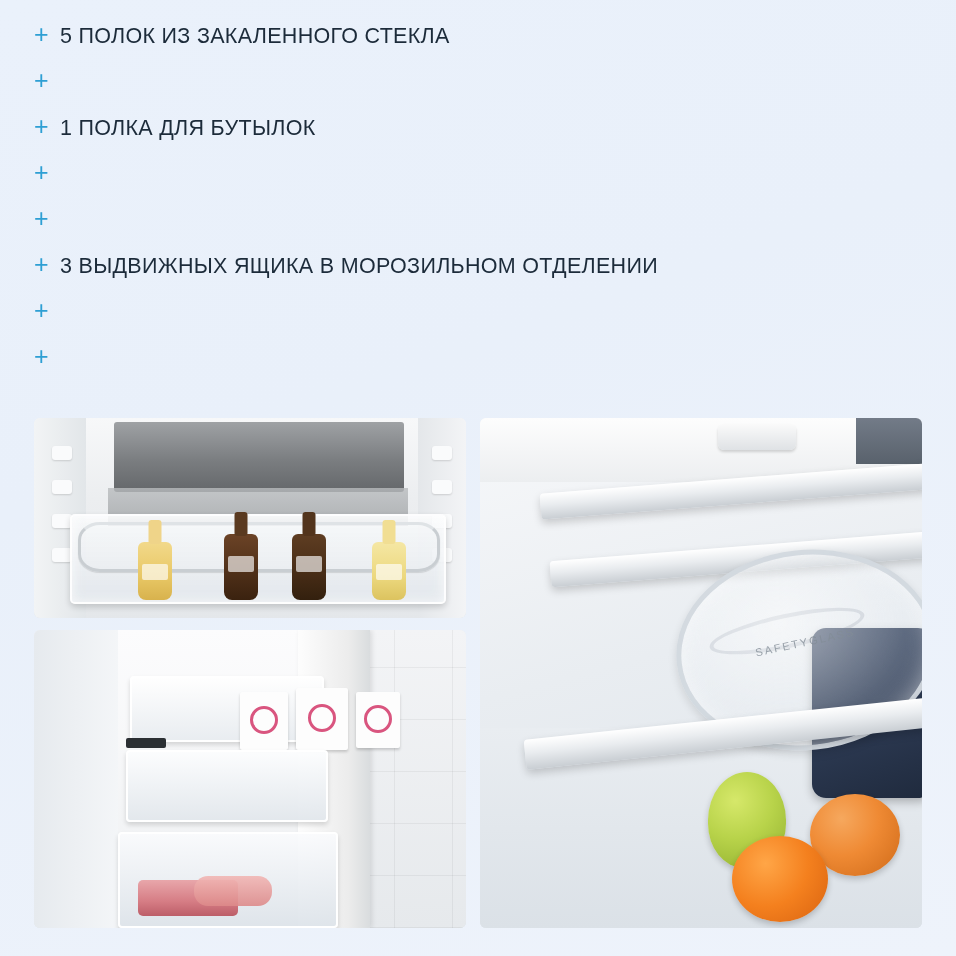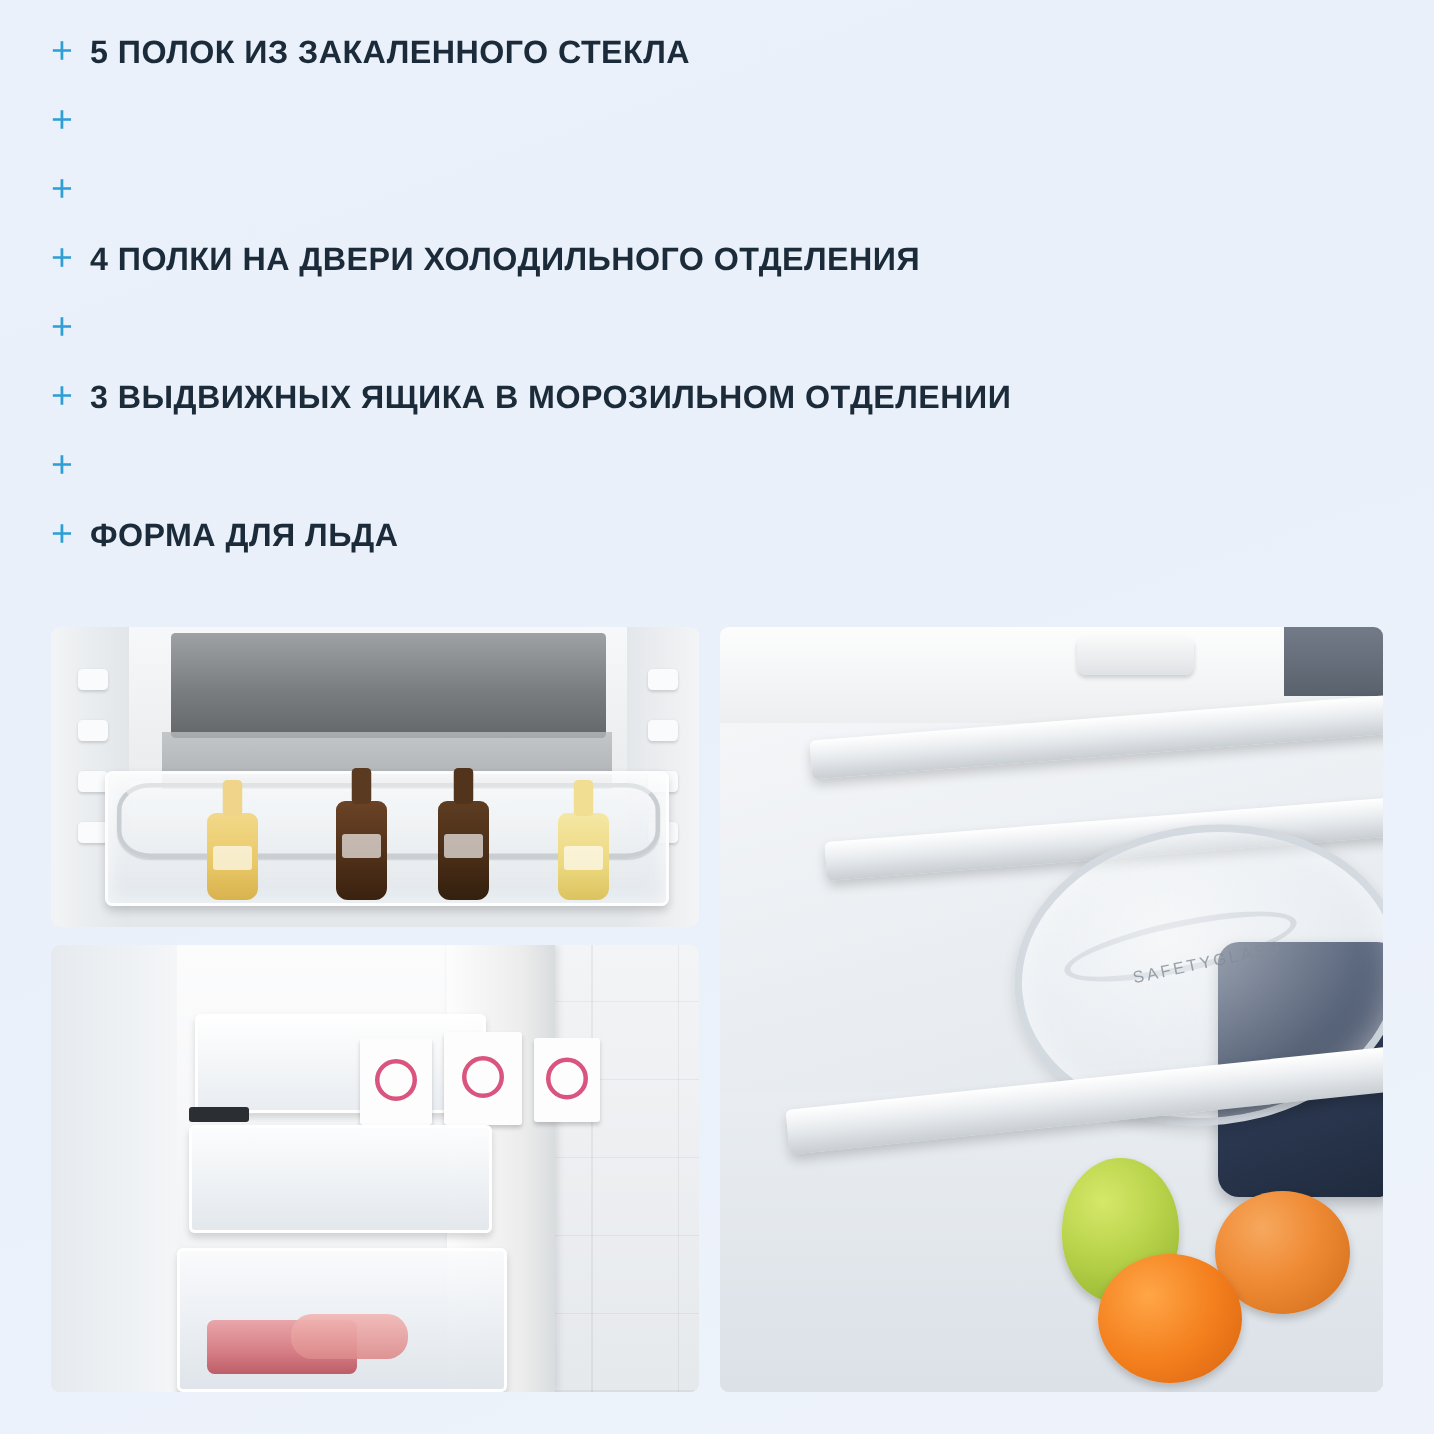--- a/index.html
+++ b/index.html
@@ -39,21 +39,21 @@
     line-height: 25px;
     font-weight: 400;
     width: 26px;
     flex: 0 0 26px;
     text-align: left;
   }
   .feature-label {
     color: #1c2b3a;
     font-size: 21.5px;
     line-height: 26px;
-    font-weight: bold;
+    font-weight: normal;
     letter-spacing: 0.3px;
     text-transform: uppercase;
     white-space: nowrap;
   }
 
   
   .photo-grid {
     position: absolute;
     left: 34px;
     top: 418px;
@@ -354,43 +354,42 @@
       <span class="plus-icon">+</span>
       <span class="feature-label">5 ПОЛОК ИЗ ЗАКАЛЕННОГО СТЕКЛА</span>
     </div>
 
     <div class="feature-item">
       <span class="plus-icon">+</span>
     </div>
 
     <div class="feature-item">
       <span class="plus-icon">+</span>
-    </div>
-
-    <div class="feature-item">
-      <span class="plus-icon">+</span>
-      <span class="feature-label">4 ПОЛКИ НА ДВЕРИ ХОЛОДИЛЬНОГО ОТДЕЛЕНИЯ</span>
+      <span class="feature-label">1 ПОЛКА ДЛЯ БУТЫЛОК</span>
+    </div>
+
+    <div class="feature-item">
+      <span class="plus-icon">+</span>
     </div>
 
     <div class="feature-item">
       <span class="plus-icon">+</span>
     </div>
 
     <div class="feature-item">
       <span class="plus-icon">+</span>
       <span class="feature-label">3 ВЫДВИЖНЫХ ЯЩИКА В МОРОЗИЛЬНОМ ОТДЕЛЕНИИ</span>
     </div>
 
     <div class="feature-item">
       <span class="plus-icon">+</span>
     </div>
 
     <div class="feature-item">
       <span class="plus-icon">+</span>
-      <span class="feature-label">ФОРМА ДЛЯ ЛЬДА</span>
     </div>
 
   </div>
 
   <div class="photo-grid">
 
     <div class="photo photo-bottles">
       <div class="bot-bg"></div>
       <div class="bot-wallL"></div>
       <div class="bot-wallR"></div>

